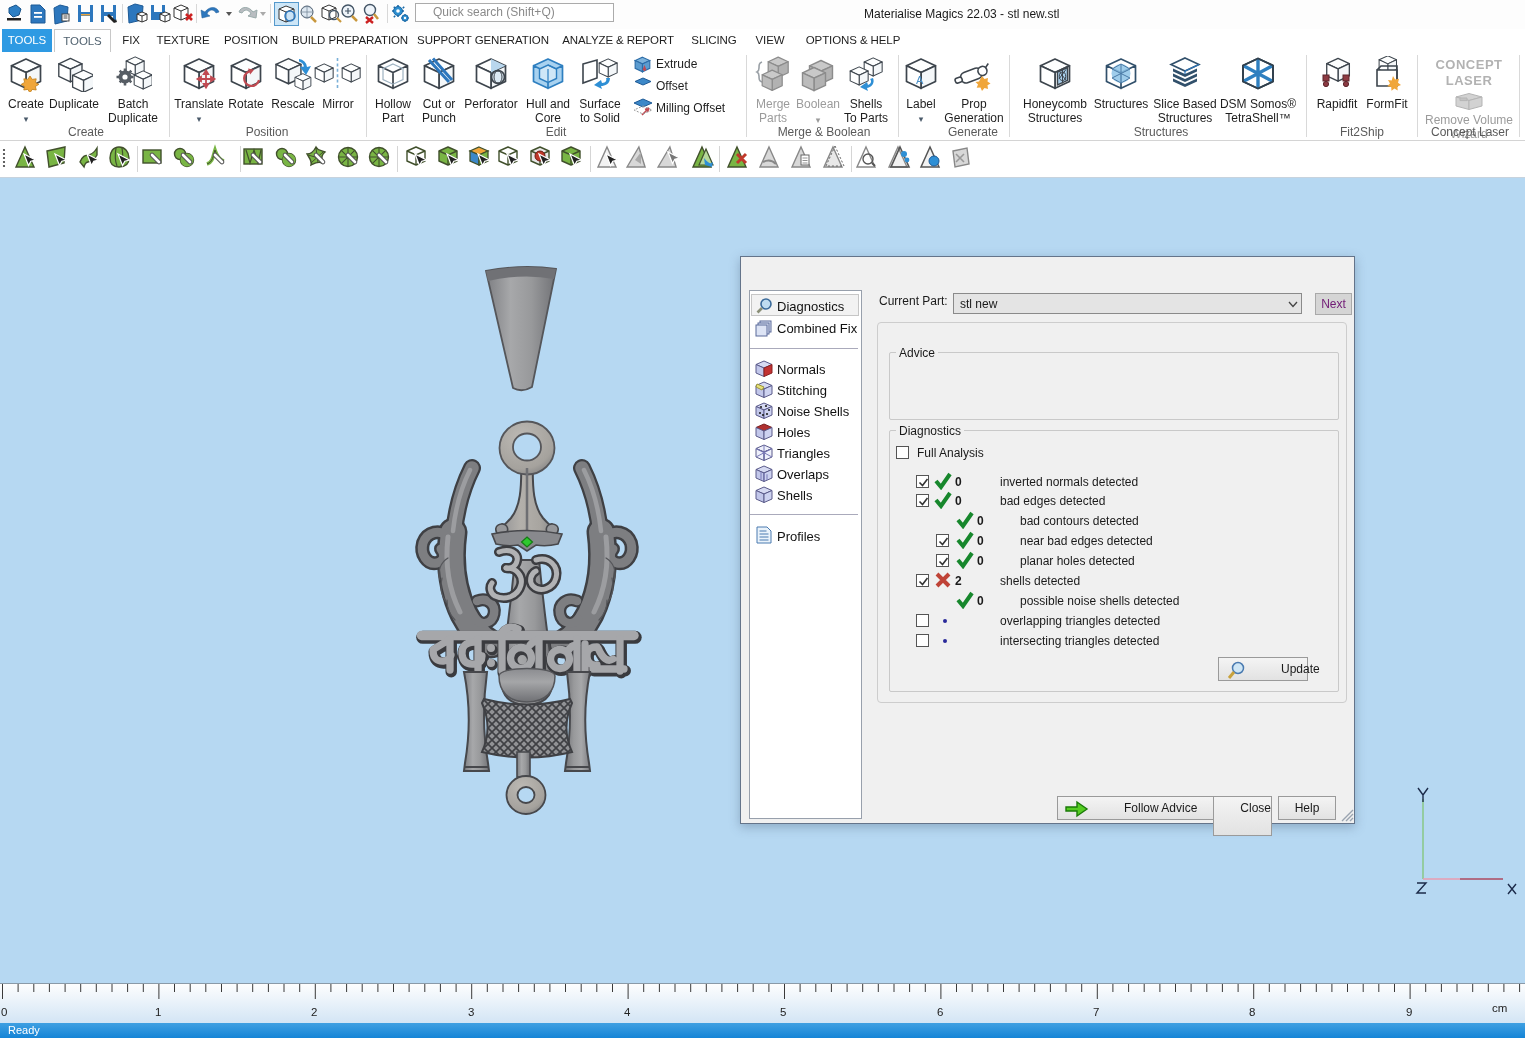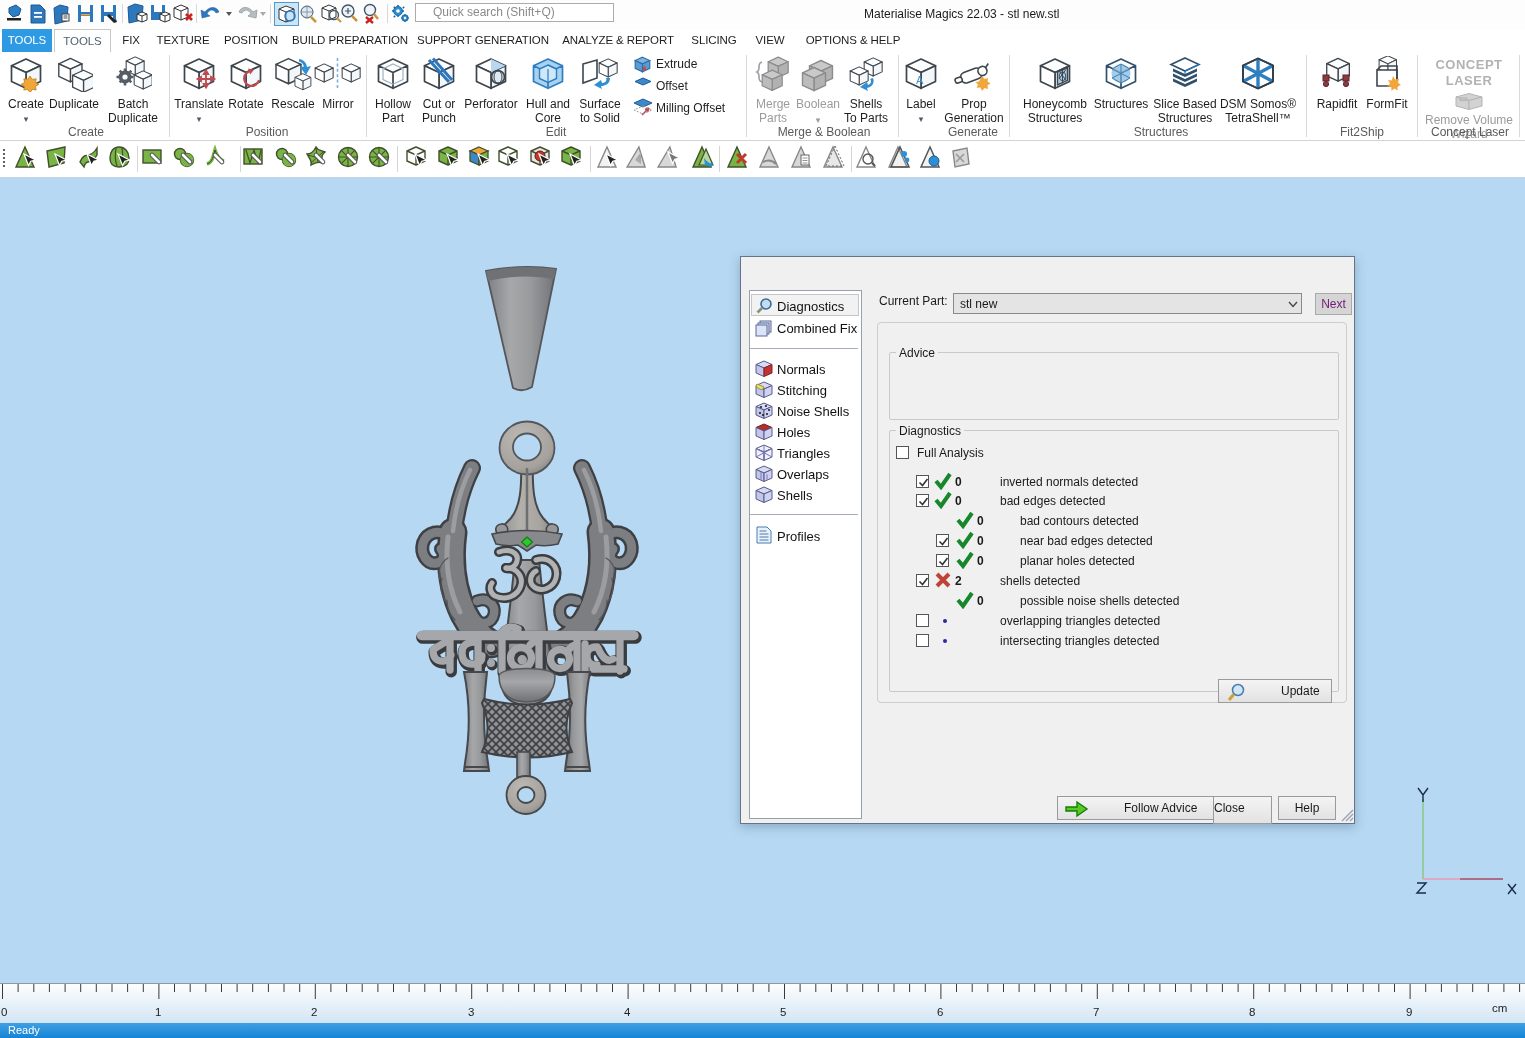--- a/index.html
+++ b/index.html
@@ -883,32 +883,32 @@
       <span class="abs" style="left:236px;top:337px;font-weight:bold;">0</span>
       <span class="abs" style="left:279px;top:337px;">possible noise shells detected</span>
       <div class="abs" style="left:175px;top:357px;width:13px;height:13px;background:#fff;border:1px solid #555;"></div>
       <div class="abs" style="left:202px;top:362px;width:4px;height:4px;border-radius:2px;background:#2a2a9a;"></div>
       <span class="abs" style="left:259px;top:357px;">overlapping triangles detected</span>
       <div class="abs" style="left:175px;top:377px;width:13px;height:13px;background:#fff;border:1px solid #555;"></div>
       <div class="abs" style="left:202px;top:382px;width:4px;height:4px;border-radius:2px;background:#2a2a9a;"></div>
       <span class="abs" style="left:259px;top:377px;">intersecting triangles detected</span>
     </div>
 
-  <div class="abs" style="left:477px;top:422px;width:114px;height:24px;background:linear-gradient(#f4f4f4,#e2e2e2);border:1px solid #9a9a9a;">
+  <div class="abs" style="left:477px;top:400px;width:90px;height:24px;background:linear-gradient(#f4f4f4,#e2e2e2);border:1px solid #9a9a9a;">
     <svg class="abs" style="left:8px;top:3px" width="20" height="19">
         <circle cx="11" cy="7" r="5.5" fill="#cfe6f5" stroke="#4a7ab0" stroke-width="1.5"></circle>
         <path d="M7 11 l-5 6" stroke="#c8a23c" stroke-width="3"></path>
       </svg>
     <span class="abs" style="left:62px;top:4px;">Update</span>
   </div>
 
   <div class="abs" style="left:316px;top:539px;width:176px;height:24px;background:linear-gradient(#f4f4f4,#e2e2e2);border:1px solid #9a9a9a;">
     <svg class="abs" style="left:6px;top:3px" width="26" height="18">
         <path d="M2 7 h11 v-5 l10 7 -10 7 v-5 h-11 z" fill="#55cc22" stroke="#1a7a08" stroke-width="1.4"></path>
       </svg>
     <span class="abs" style="left:66px;top:4px;">Follow Advice</span>
   </div>
-  <div class="abs" style="left:472px;top:539px;width:59px;height:28px;background:linear-gradient(#f4f4f4,#e2e2e2);border:1px solid #9a9a9a;text-align:left;line-height:22px;">Close</div>
+  <div class="abs" style="left:472px;top:539px;width:59px;height:40px;background:linear-gradient(#f4f4f4,#e2e2e2);border:1px solid #9a9a9a;text-align:right;line-height:22px;">Close</div>
   <div class="abs" style="left:537px;top:539px;width:58px;height:24px;background:linear-gradient(#f4f4f4,#e2e2e2);border:1px solid #9a9a9a;text-align:center;line-height:22px;">Help</div>
   <svg class="abs" style="left:600px;top:552px" width="13" height="13">
       <path d="M12 1 L1 12 M12 5 L5 12 M12 9 L9 12" stroke="#9aa4b0" stroke-width="1.4"></path>
     </svg>
 </div>
 
 </body></html>

